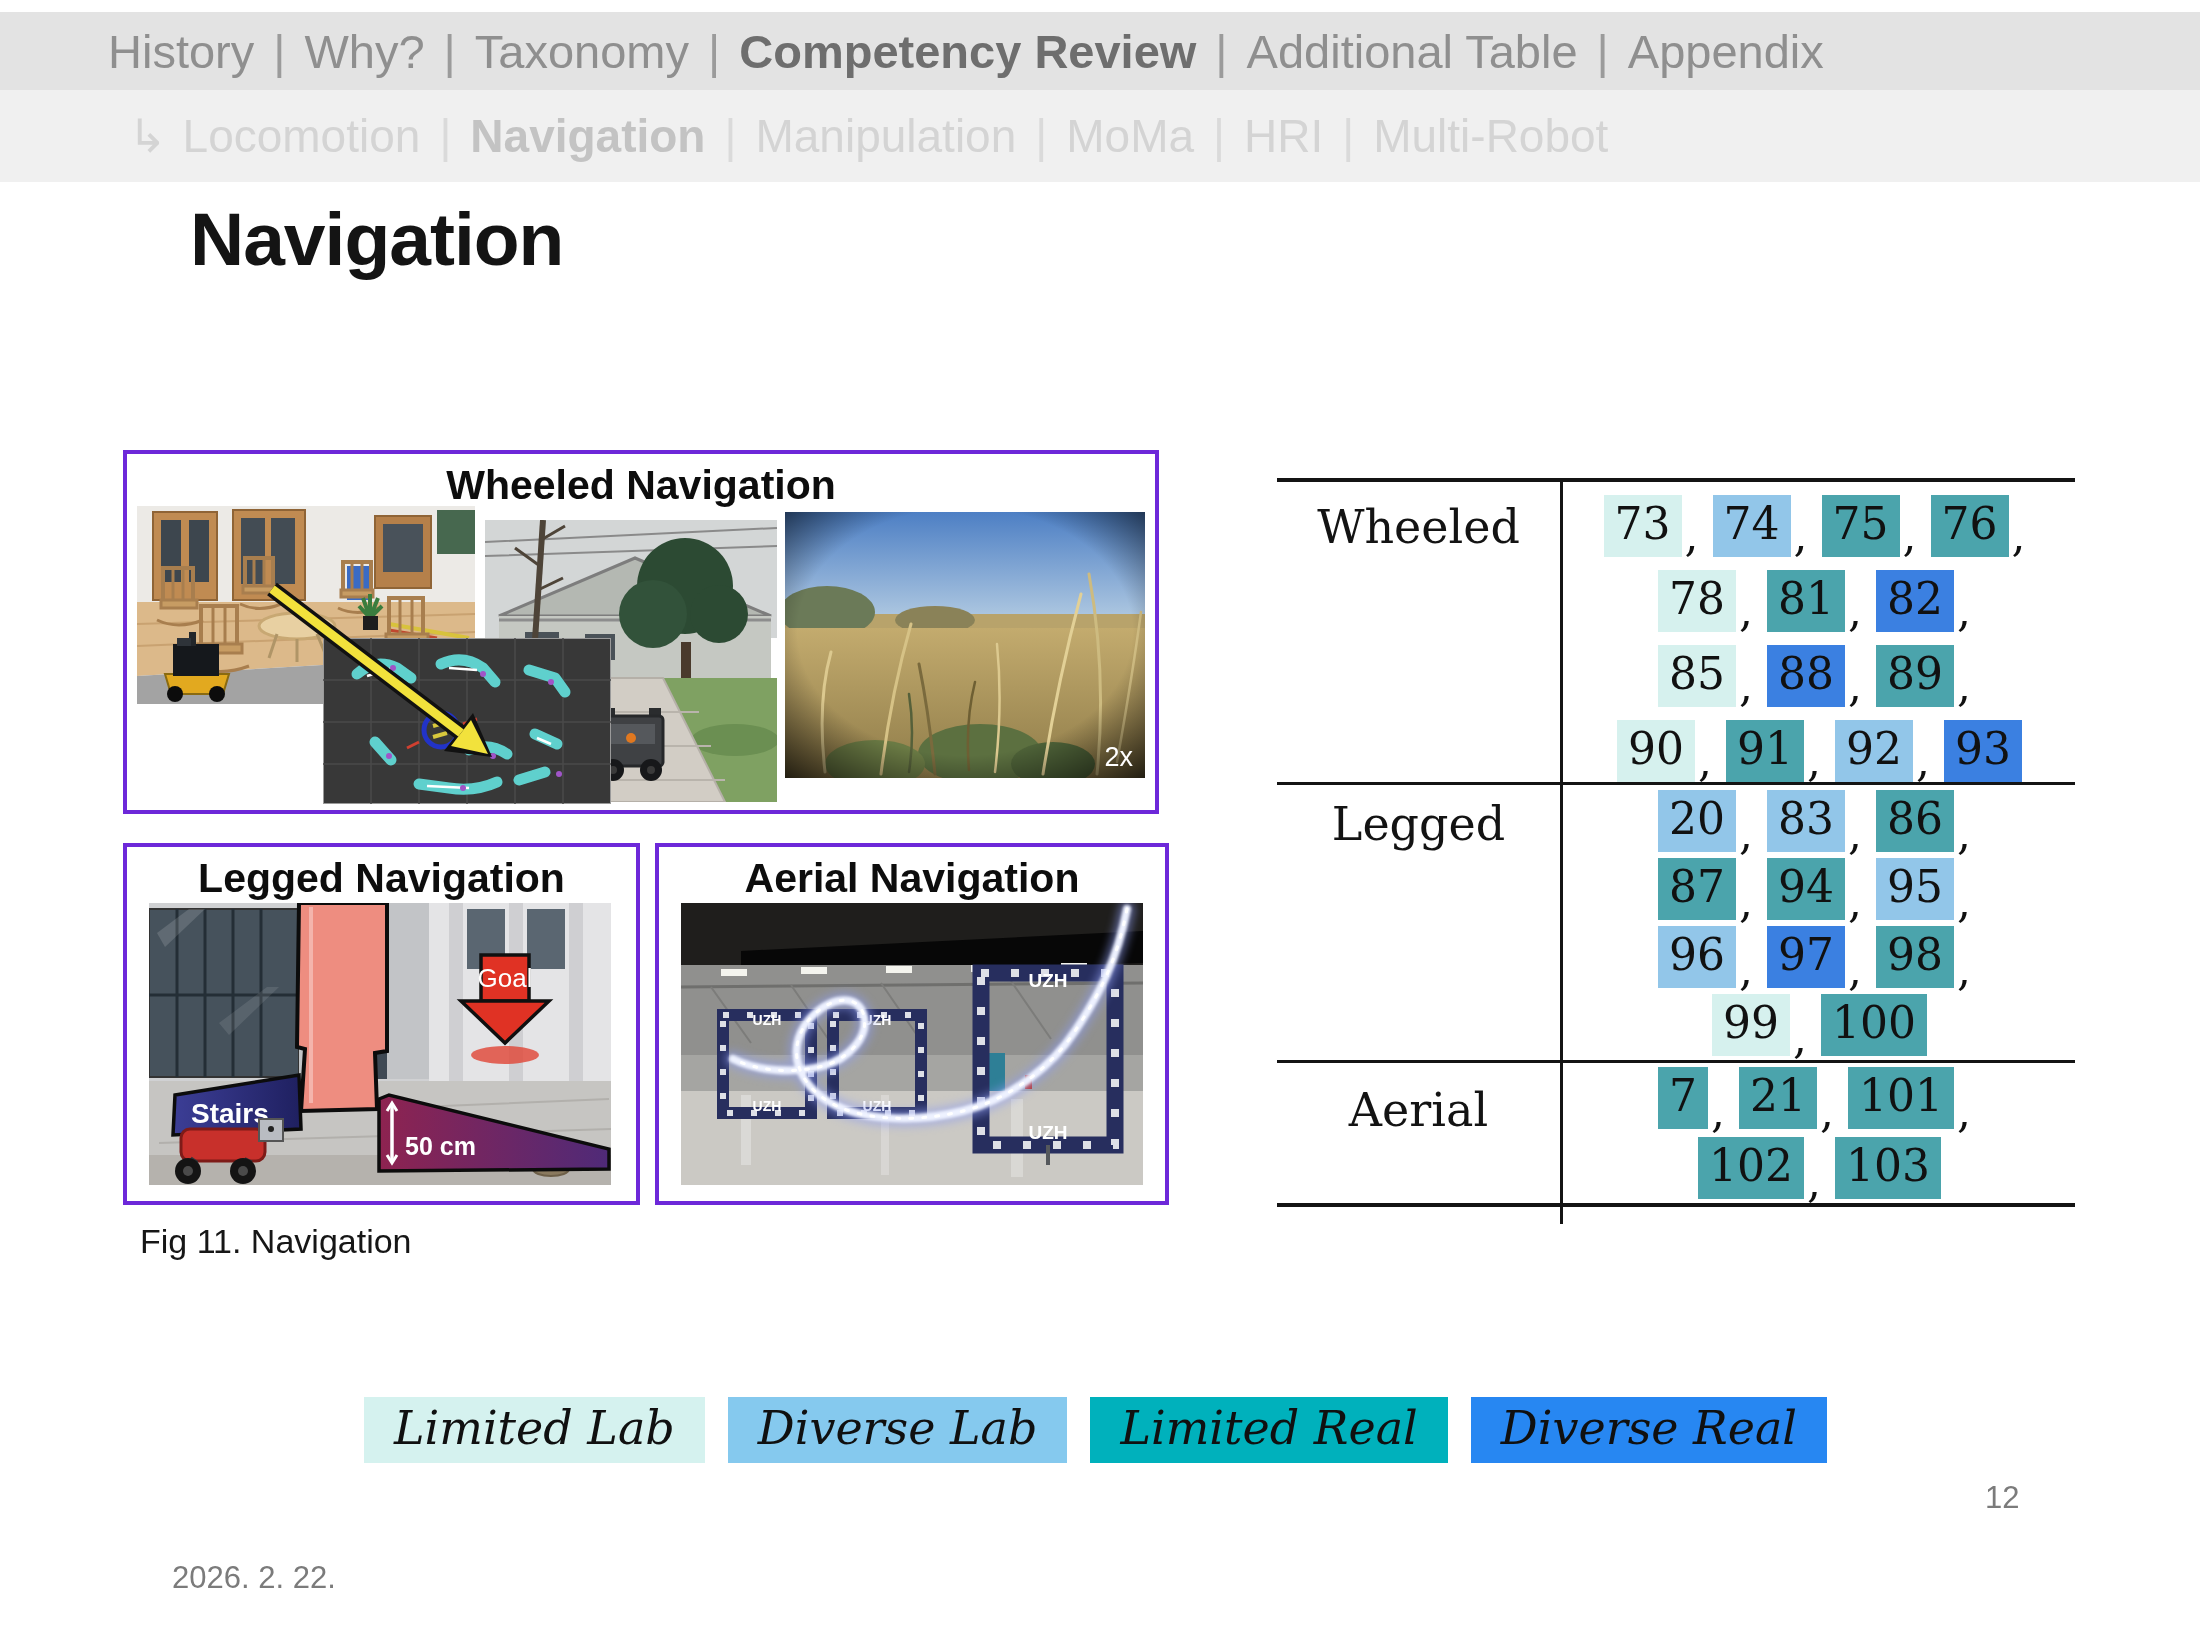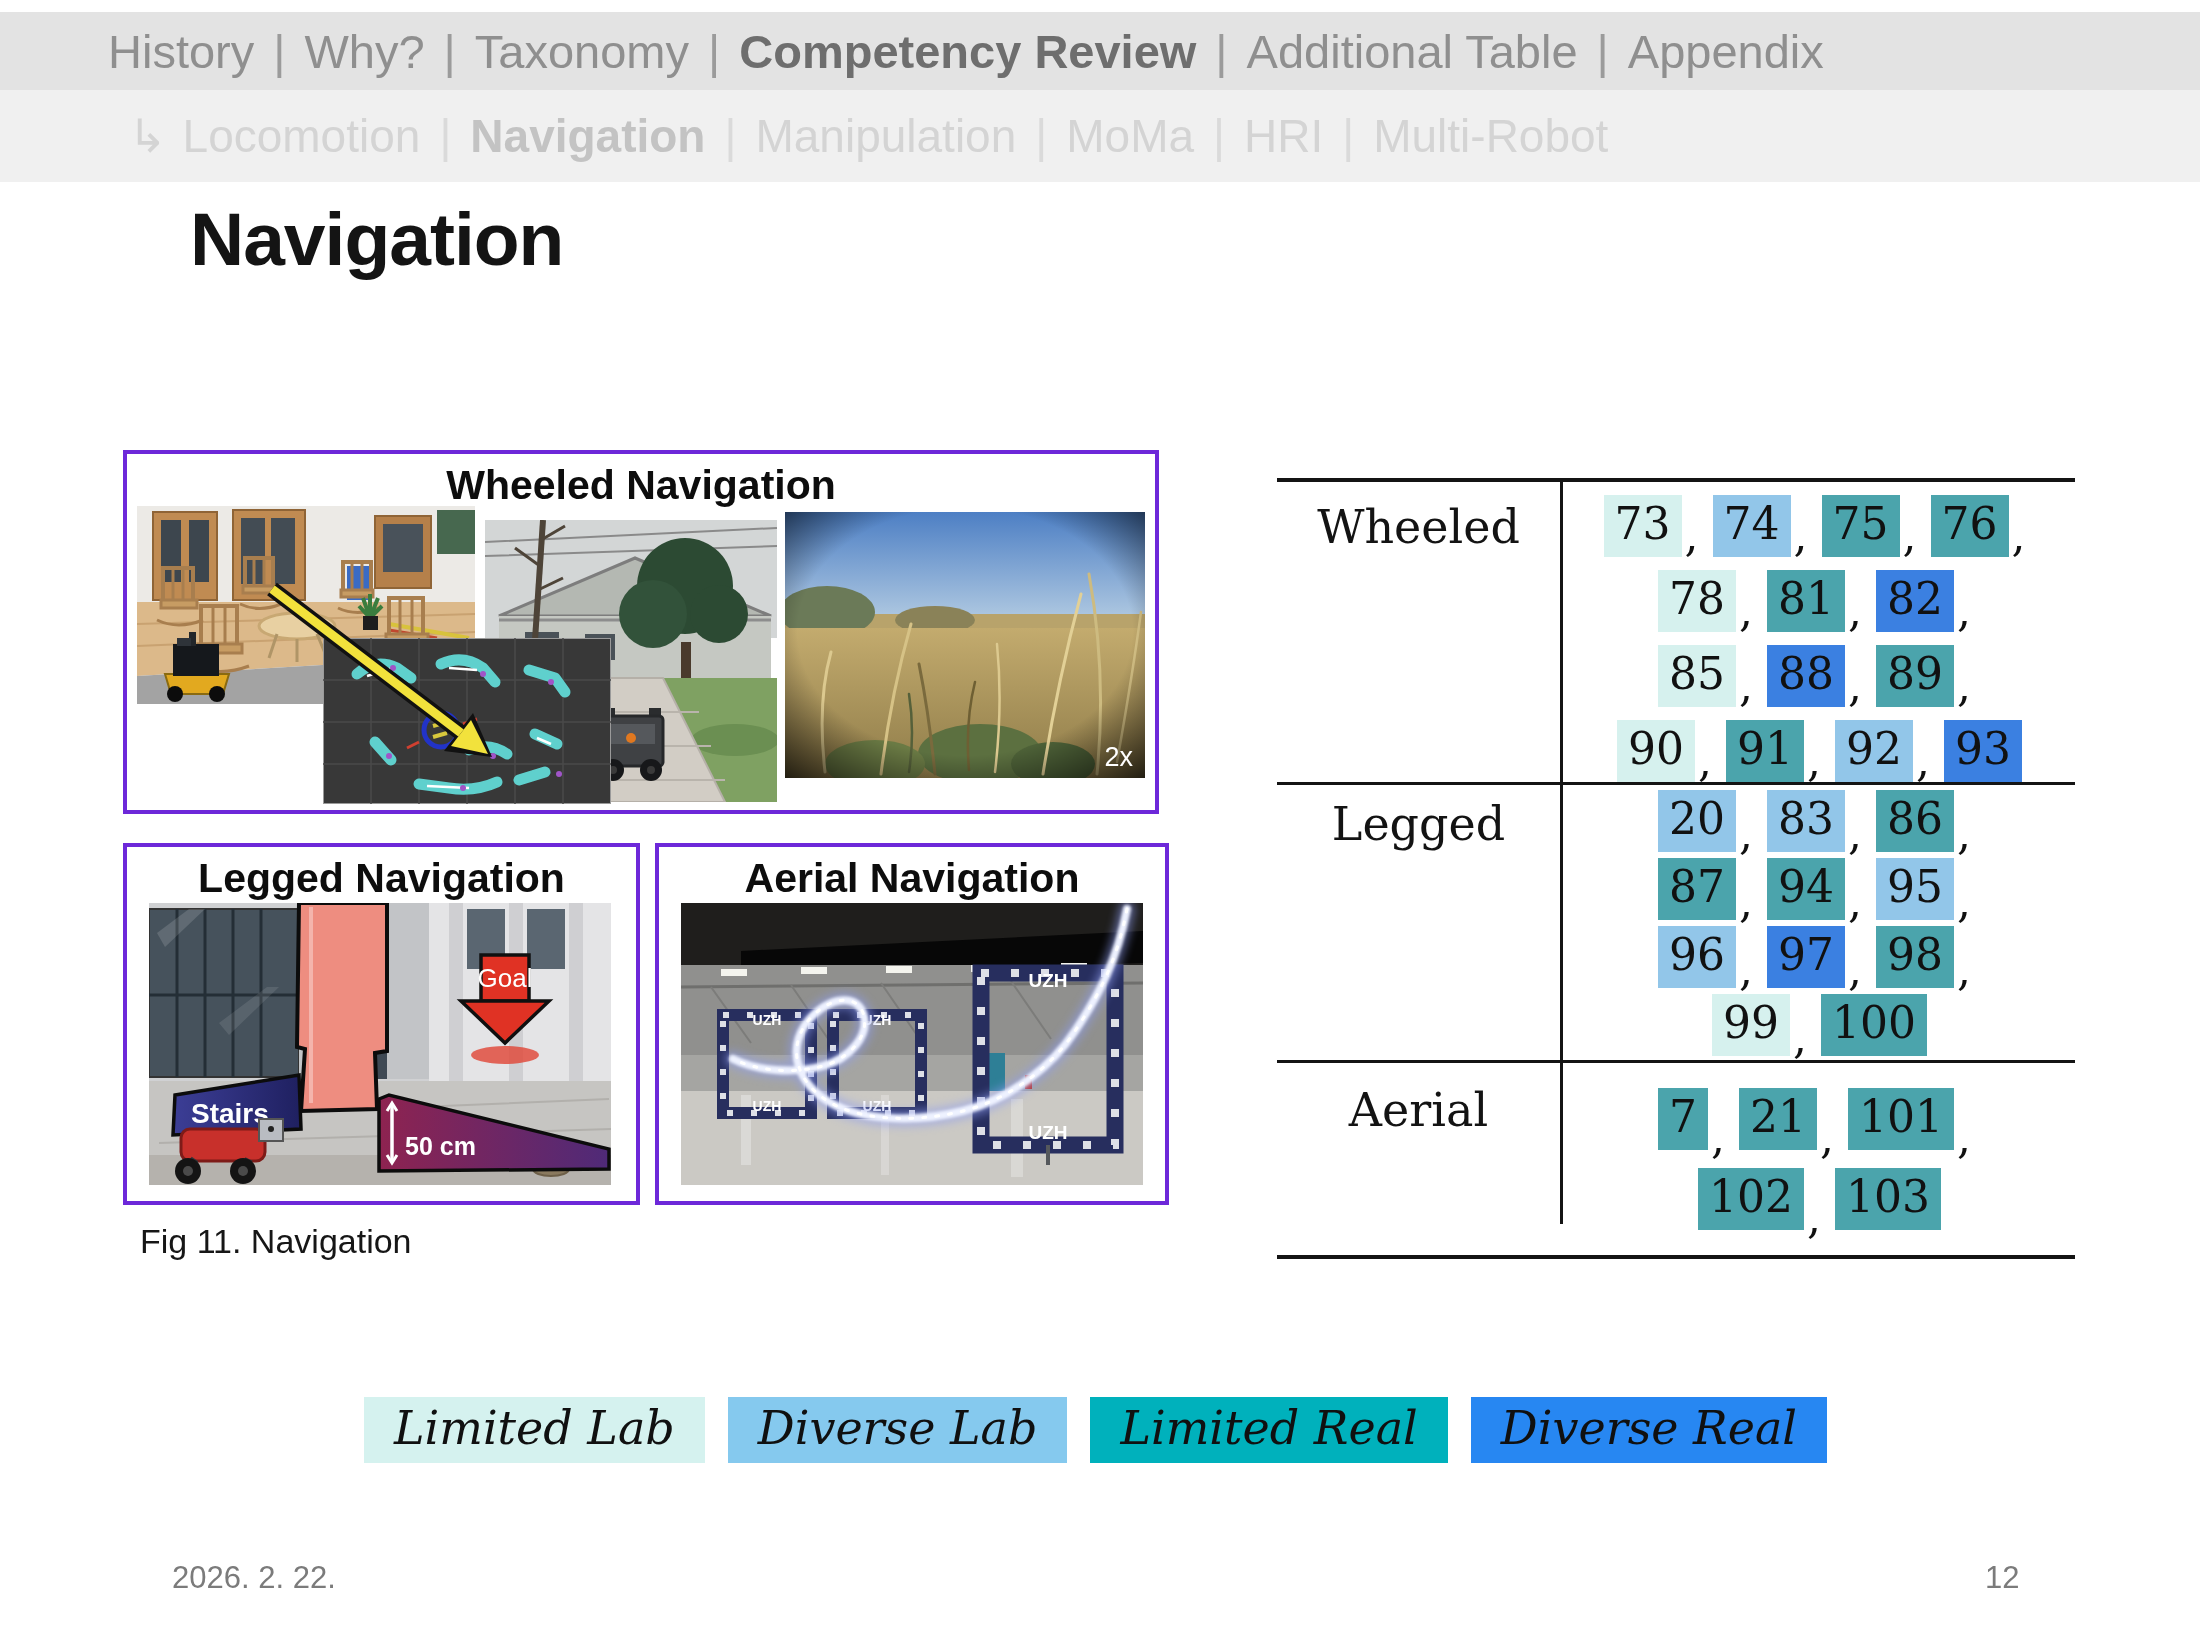--- a/index.html
+++ b/index.html
@@ -36,34 +36,34 @@
   .rule{height:4px;background:#141414;}
   .tsep{height:3px;background:#141414;}
   .vline{position:absolute;left:283px;top:4px;width:3px;height:742px;background:#141414;}
   .tsec{display:flex;}
   .tlabel{width:283px;text-align:center;font-family:"DejaVu Serif",serif;font-size:46px;
           color:#131313;box-sizing:border-box;}
   .tnums{flex:1;display:flex;flex-direction:column;justify-content:center;}
   .tline{display:flex;justify-content:center;align-items:center;white-space:nowrap;}
   .sec0{height:300px;}.sec0 .tline{height:75px;align-items:flex-end;}.sec0 .tlabel{padding-top:18px;}
   .sec1{height:275px;}.sec1 .tline{height:68px;}.sec1 .tlabel{padding-top:12px;}
-  .sec2{height:192px;}.sec2 .tline{height:80px;}.sec2 .tlabel{padding-top:20px;}
+  .sec2{height:140px;}.sec2 .tline{height:80px;}.sec2 .tlabel{padding-top:20px;}
   .chip{font-family:"DejaVu Serif",serif;font-size:44px;color:#111;
         padding:3px 11px 8px;margin-left:4px;}
   .comma{font-family:"DejaVu Serif",serif;font-size:44px;color:#111;
          margin:0 10px 0 3px;align-self:flex-end;transform:translateY(4px);}
 
   
   .legend{position:absolute;left:364px;top:1397px;display:flex;gap:23px;}
   .lchip{height:66px;line-height:62px;padding:0 30px;font-family:"DejaVu Serif",serif;
          font-style:italic;font-size:46px;color:#101010;}
 
   
   .fdate{position:absolute;left:172px;top:1560px;font-size:31px;color:#7b7b7b;}
-  .fpage{position:absolute;left:1985px;top:1560px;font-size:31px;color:#7b7b7b;}
+  .fpage{position:absolute;left:1985px;top:1480px;font-size:31px;color:#7b7b7b;}
 </style>
 </head>
 <body>
 
 <div class="slide">
 
   <div class="nav1" id="nav1">
       <span class="nav-item">History</span>
       <span class="sep">|</span>
       <span class="nav-item">Why?</span>

